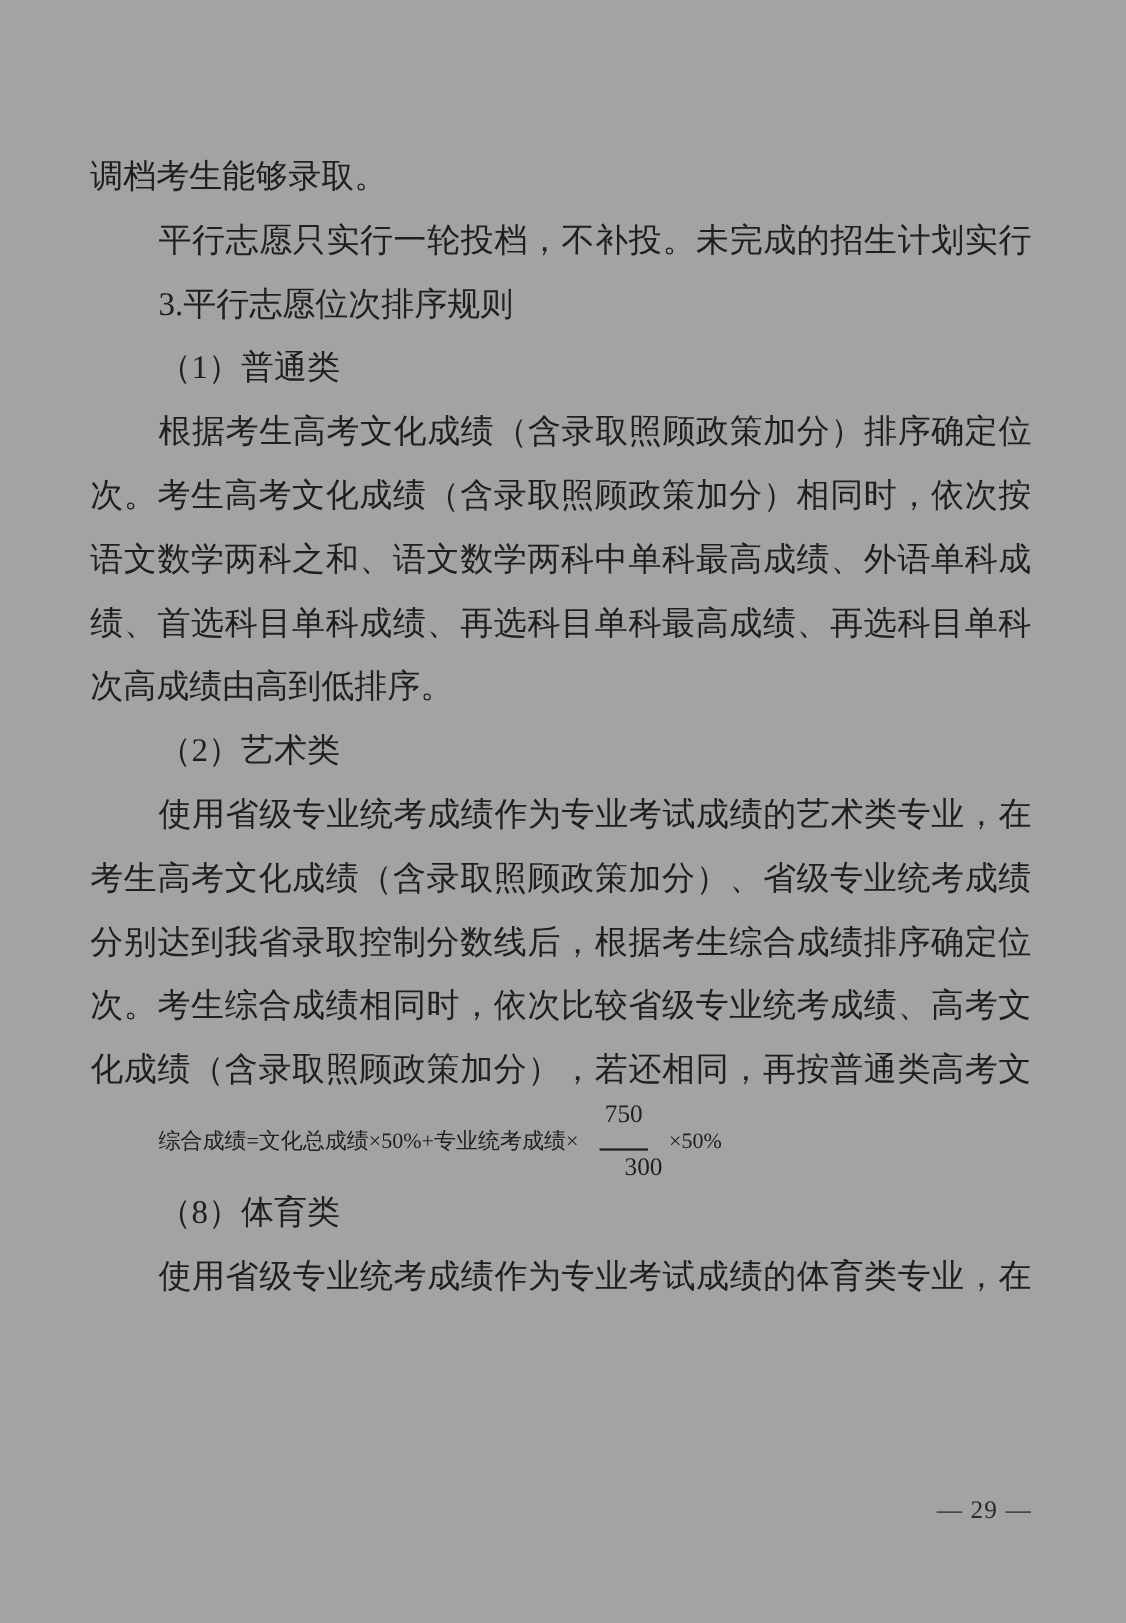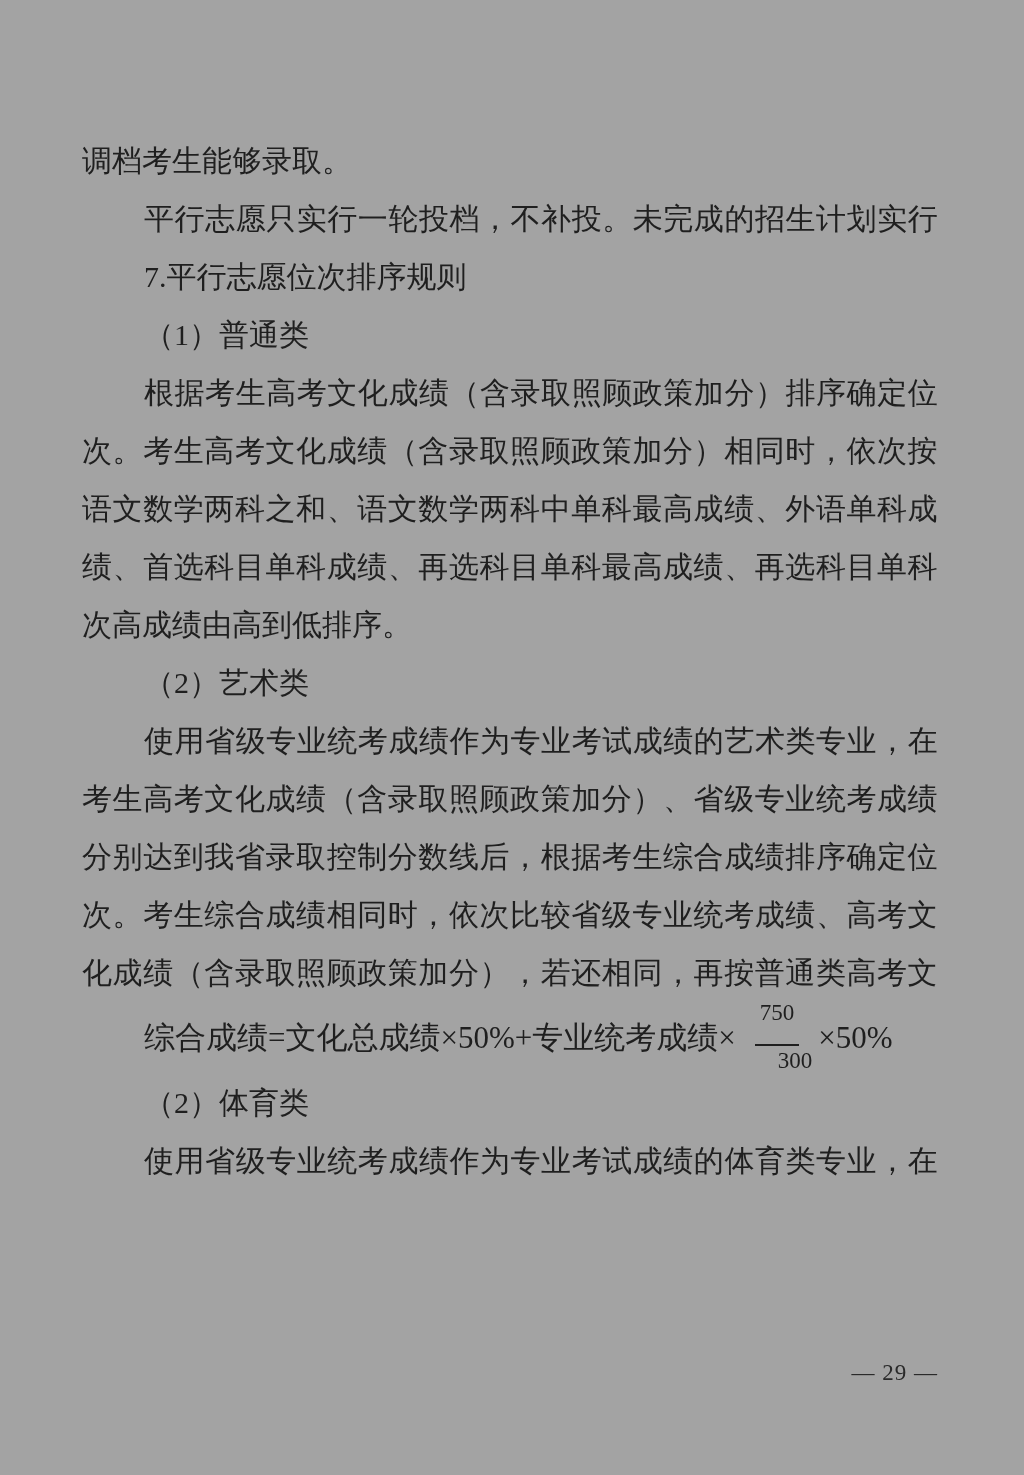--- a/index.html
+++ b/index.html
@@ -40,21 +40,21 @@
     white-space: normal;
   }
   
   .line.formula {
     height: 72px;
     line-height: 72px;
     display: flex;
     align-items: center;
   }
   .formula-text {
-    font-size: 31px;
+    font-size: 20px;
     white-space: nowrap;
   }
   .fraction {
     display: inline-flex;
     flex-direction: column;
     align-items: center;
     font-size: 23px;
     line-height: 1.15;
     margin: 0 6px;
     transform: translateY(-1px);
@@ -104,21 +104,21 @@
         <span>完</span>
         <span>成</span>
         <span>的</span>
         <span>招</span>
         <span>生</span>
         <span>计</span>
         <span>划</span>
         <span>实</span>
         <span>行</span>
       </div>
-      <div class="line indent">7.平行志愿位次排序规则</div>
+      <div class="line indent">3.平行志愿位次排序规则</div>
       <div class="line indent">（1）普通类</div>
       <div class="line indent fill">
         <span>根</span>
         <span>据</span>
         <span>考</span>
         <span>生</span>
         <span>高</span>
         <span>考</span>
         <span>文</span>
         <span>化</span>
@@ -382,21 +382,21 @@
         <span>文</span>
       </div>
       <div class="line indent formula">
         <span class="formula-text">综合成绩=文化总成绩×50%+专业统考成绩×</span>
         <span class="fraction">
           <span class="num">750</span>
           <span class="den">300</span>
         </span>
         <span class="formula-text">×50%</span>
       </div>
-      <div class="line indent">（2）体育类</div>
+      <div class="line indent">（8）体育类</div>
       <div class="line indent fill">
         <span>使</span>
         <span>用</span>
         <span>省</span>
         <span>级</span>
         <span>专</span>
         <span>业</span>
         <span>统</span>
         <span>考</span>
         <span>成</span>

